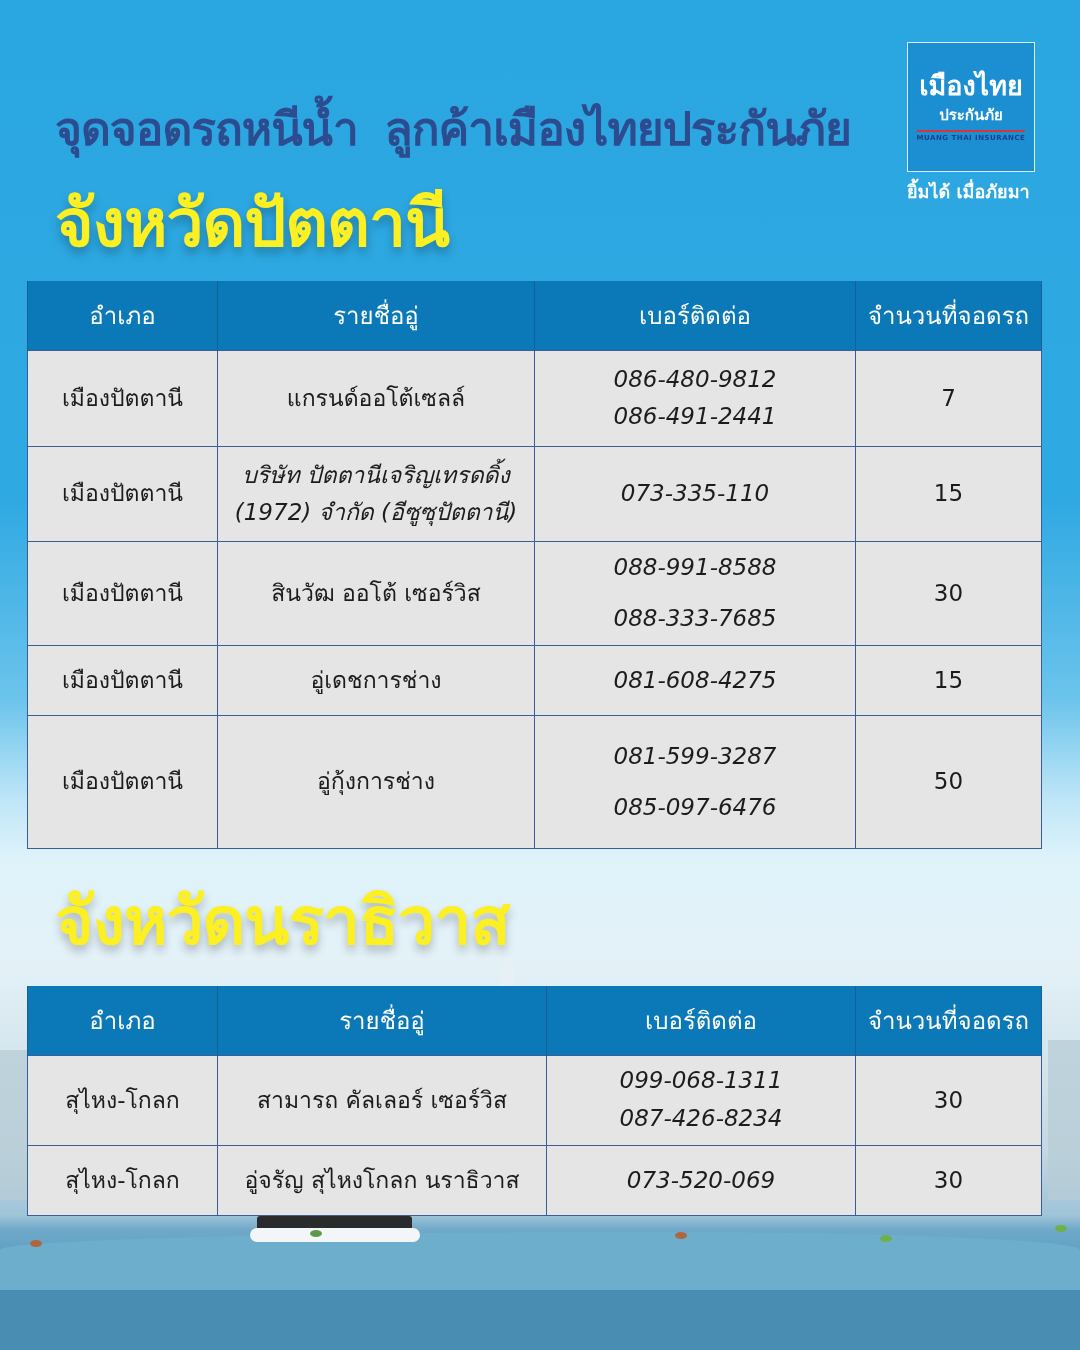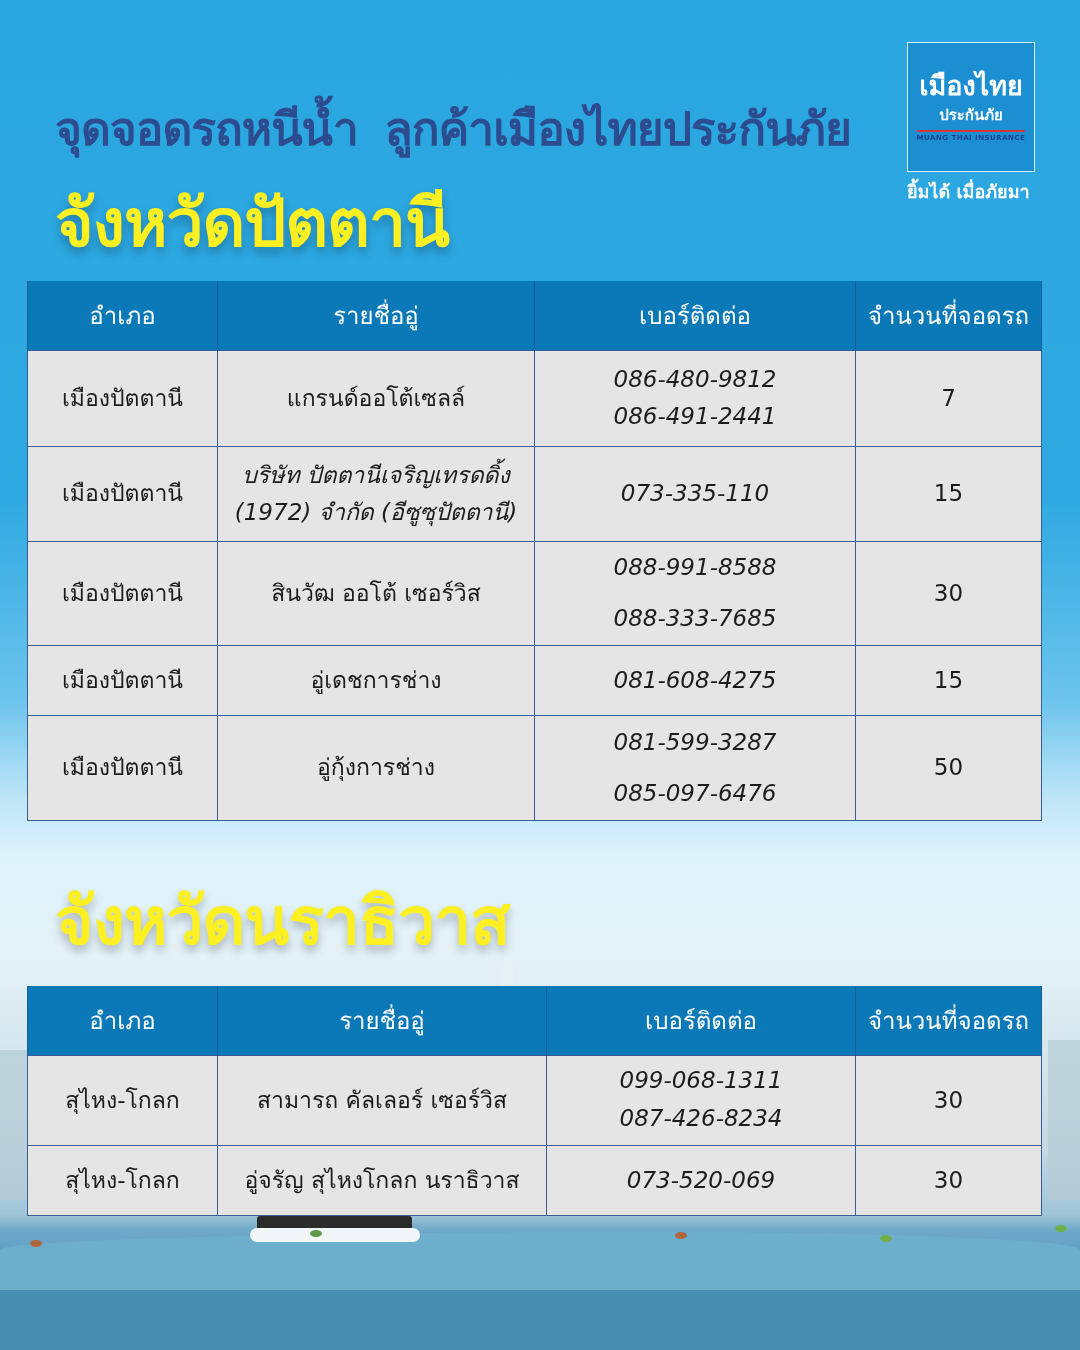--- a/index.html
+++ b/index.html
@@ -65,21 +65,21 @@
   .grid td {
     border: 1px solid #3a5d93;
     font-size: 23px; color: #1c1c1c; text-align: center; vertical-align: middle;
     line-height: 1.6;
   }
   .grid td .phone { display: block; font-style: italic; }
   .t1 .r0 td { height: 96px; }
   .t1 .r1 td { height: 95px; }
   .t1 .r2 td { height: 104px; }
   .t1 .r3 td { height: 70px; }
-  .t1 .r4 td { height: 105px; }
+  .t1 .r4 td { height: 133px; }
   .t1 .r2 td .phone + .phone, .t1 .r4 td .phone + .phone { margin-top: 14px; }
   .t2 .r0 td { height: 90px; }
   .t2 .r1 td { height: 70px; }
   .t2 .r0 td .phone { line-height: 1.65; }
 </style>
 </head>
 <body>
 
 <div class="scene">
   <div class="bldg" style="left:0;top:1050px;width:30px;height:150px;"></div>

